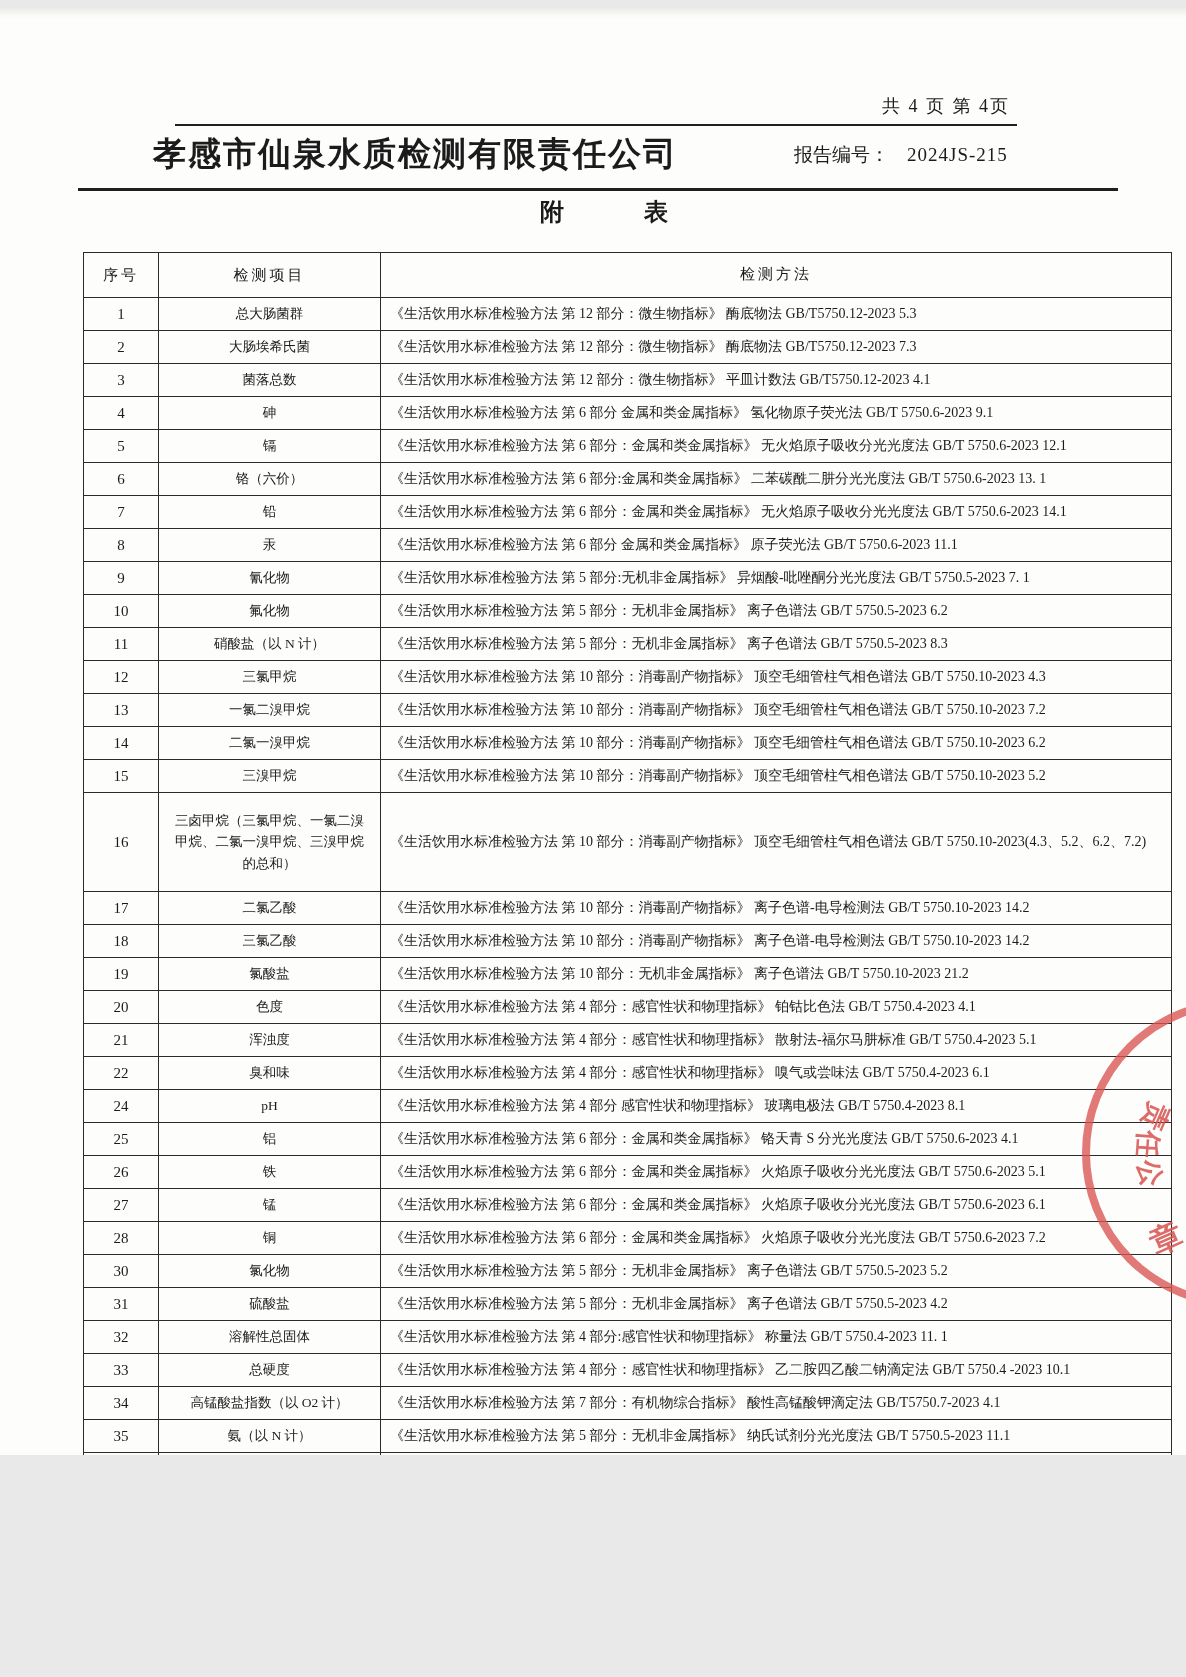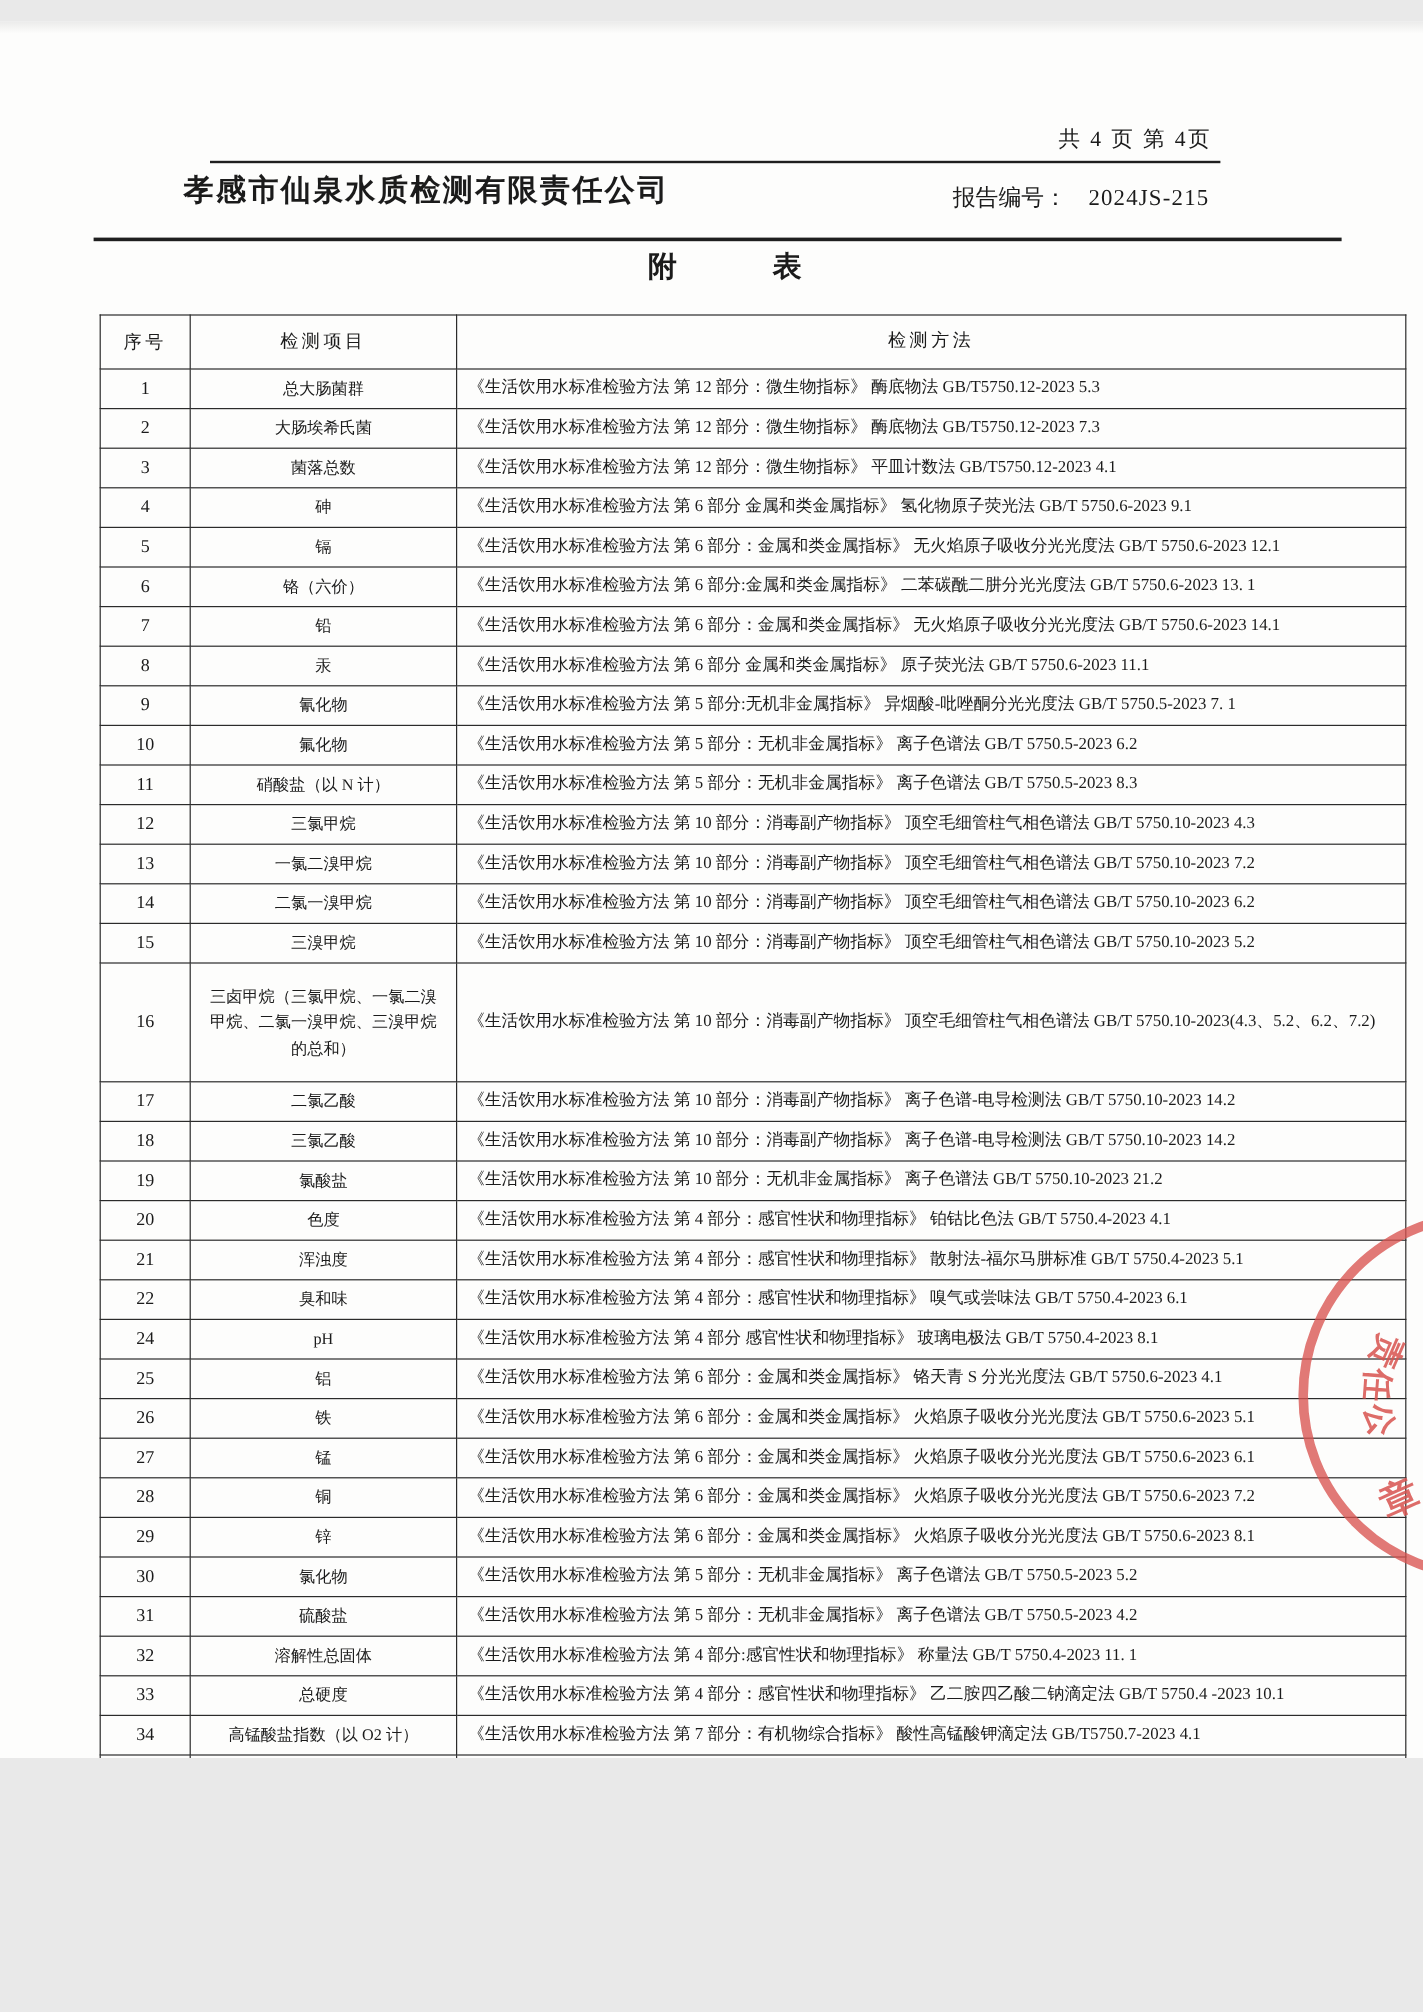--- a/index.html
+++ b/index.html
@@ -1,19 +1,19 @@
 <!DOCTYPE html>
 <html><head>
 <meta charset="utf-8">
 <style>
   html,body{margin:0;padding:0;background:#e9e9e9;}
   .page{
     position:relative;
     width:1186px;height:1447px;
-    margin:18px auto;
+    margin:8px auto;
     background:#fdfdfc;
     overflow:hidden;
     font-family:"Liberation Serif","DejaVu Serif",serif;
     color:#1b1b1b;
   }
   
   .page::before{
     content:"";position:absolute;left:0;top:0;right:0;height:10px;
     background:linear-gradient(to bottom,rgba(0,0,0,0.07),rgba(0,0,0,0));
     pointer-events:none;
@@ -23,21 +23,21 @@
     position:absolute;top:86px;right:176px;
     font-size:18px;letter-spacing:2px;
   }
   .rule{position:absolute;background:#1f1f1f;}
   .rule-top{top:116px;left:175px;width:842px;height:2px;}
   .rule-bottom{top:180px;left:78px;width:1040px;height:3px;}
 
   .company{
     position:absolute;top:124px;left:153px;
     font-family:"Liberation Sans","DejaVu Sans",sans-serif;
-    font-weight:bold;font-size:25px;letter-spacing:2px;
+    font-weight:bold;font-size:33px;letter-spacing:2px;
   }
   .report-no{
     position:absolute;top:134px;left:794px;
     font-size:19px;
   }
   .report-no .report-num{margin-left:18px;letter-spacing:1px;}
 
   .doc-title{
     position:absolute;top:188px;left:12px;width:1186px;
     text-align:center;font-size:24px;font-weight:bold;
@@ -239,25 +239,20 @@
         </tr>
         <tr>
           <td class="col-no">27</td>
           <td class="col-item">锰</td>
           <td class="col-method">《生活饮用水标准检验方法 第 6 部分：金属和类金属指标》 火焰原子吸收分光光度法 GB/T 5750.6-2023 6.1</td>
         </tr>
         <tr>
           <td class="col-no">28</td>
           <td class="col-item">铜</td>
           <td class="col-method">《生活饮用水标准检验方法 第 6 部分：金属和类金属指标》 火焰原子吸收分光光度法 GB/T 5750.6-2023 7.2</td>
-        </tr>
-        <tr>
-          <td class="col-no">29</td>
-          <td class="col-item">锌</td>
-          <td class="col-method">《生活饮用水标准检验方法 第 6 部分：金属和类金属指标》 火焰原子吸收分光光度法 GB/T 5750.6-2023 8.1</td>
         </tr>
         <tr>
           <td class="col-no">30</td>
           <td class="col-item">氯化物</td>
           <td class="col-method">《生活饮用水标准检验方法 第 5 部分：无机非金属指标》 离子色谱法 GB/T 5750.5-2023 5.2</td>
         </tr>
         <tr>
           <td class="col-no">31</td>
           <td class="col-item">硫酸盐</td>
           <td class="col-method">《生活饮用水标准检验方法 第 5 部分：无机非金属指标》 离子色谱法 GB/T 5750.5-2023 4.2</td>

